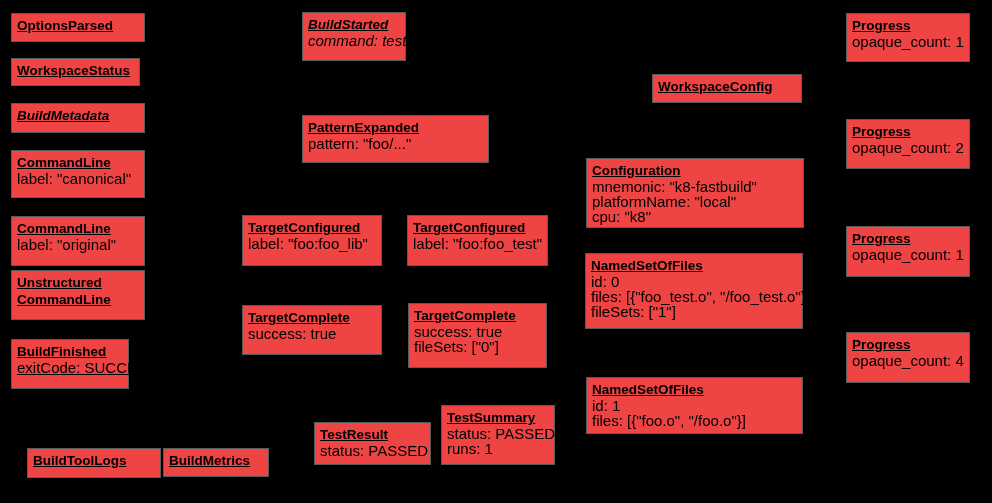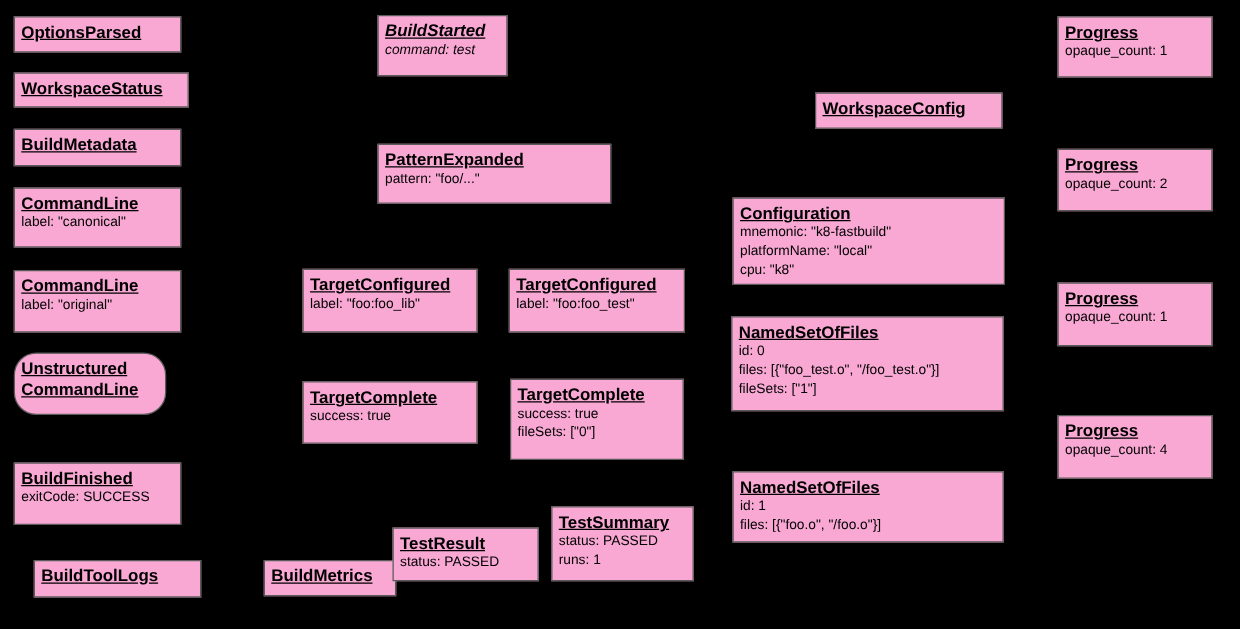--- a/index.html
+++ b/index.html
@@ -10,76 +10,76 @@
   #canvas {
     position: relative;
     width: 992px;
     height: 503px;
     background: #000000;
     overflow: hidden;
     font-family: "Liberation Sans", sans-serif;
   }
   .node {
     position: absolute;
-    background: #f9a8d4;
+    background: #ef4444;
     border: 1px solid #5a5a5a;
     box-sizing: border-box;
     padding: 3px 19px 3px 5px;
     color: #000000;
     overflow: visible;
   }
   .node-title {
     font-size: 13.5px;
     font-weight: bold;
     text-decoration: underline;
     line-height: 17px;
     white-space: pre;
     color: #000000;
   }
   .node-attrs {
-    font-size: 11px;
+    font-size: 15px;
     font-weight: normal;
     line-height: 15px;
     white-space: pre;
     color: #000000;
   }
 </style>
 </head>
 <body>
 
 <div id="canvas">
     <div class="node" style="left: 11px; top: 13px; width: 134px; height: 29px;">
       <div class="node-title">OptionsParsed</div>
     </div>
-    <div class="node" style="left: 11px; top: 58px; width: 140px; height: 28px;">
+    <div class="node" style="left: 11px; top: 58px; width: 129px; height: 28px;">
       <div class="node-title">WorkspaceStatus</div>
     </div>
-    <div class="node" style="left: 11px; top: 103px; width: 134px; height: 30px;">
+    <div class="node" style="left: 11px; top: 103px; width: 134px; height: 30px; font-style: italic;">
       <div class="node-title">BuildMetadata</div>
     </div>
     <div class="node" style="left: 11px; top: 150px; width: 134px; height: 48px;">
       <div class="node-title">CommandLine</div>
       <div class="node-attrs">label: "canonical"</div>
     </div>
     <div class="node" style="left: 11px; top: 216px; width: 134px; height: 50px;">
       <div class="node-title">CommandLine</div>
       <div class="node-attrs">label: "original"</div>
     </div>
-    <div class="node" style="left: 11px; top: 282px; width: 122px; height: 50px; border-radius: 18px;">
+    <div class="node" style="left: 11px; top: 270px; width: 134px; height: 50px;">
       <div class="node-title">Unstructured
 CommandLine</div>
     </div>
-    <div class="node" style="left: 11px; top: 370px; width: 134px; height: 50px;">
+    <div class="node" style="left: 11px; top: 339px; width: 118px; height: 50px; text-decoration: underline;">
       <div class="node-title">BuildFinished</div>
       <div class="node-attrs">exitCode: SUCCESS</div>
     </div>
     <div class="node" style="left: 27px; top: 448px; width: 134px; height: 30px;">
       <div class="node-title">BuildToolLogs</div>
     </div>
-    <div class="node" style="left: 163px; top: 448px; width: 106px; height: 29px; margin-left: 48px;">
+    <div class="node" style="left: 163px; top: 448px; width: 106px; height: 29px;">
       <div class="node-title">BuildMetrics</div>
     </div>
     <div class="node" style="left: 302px; top: 12px; width: 104px; height: 49px; font-style: italic;">
       <div class="node-title">BuildStarted</div>
       <div class="node-attrs">command: test</div>
     </div>
     <div class="node" style="left: 302px; top: 115px; width: 187px; height: 48px;">
       <div class="node-title">PatternExpanded</div>
       <div class="node-attrs">pattern: "foo/..."</div>
     </div>

